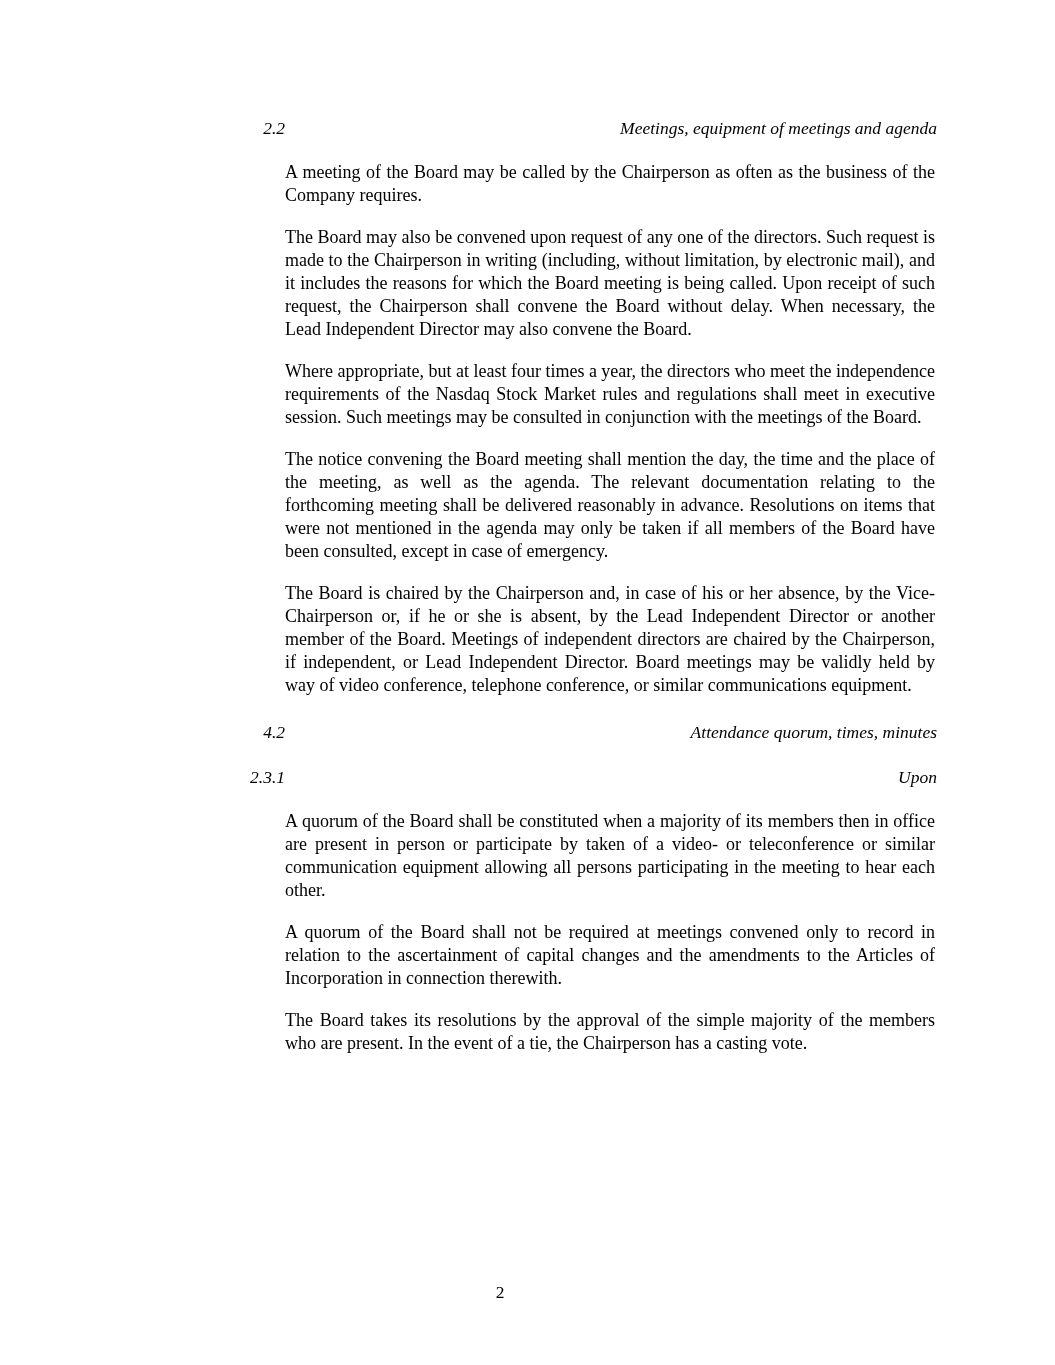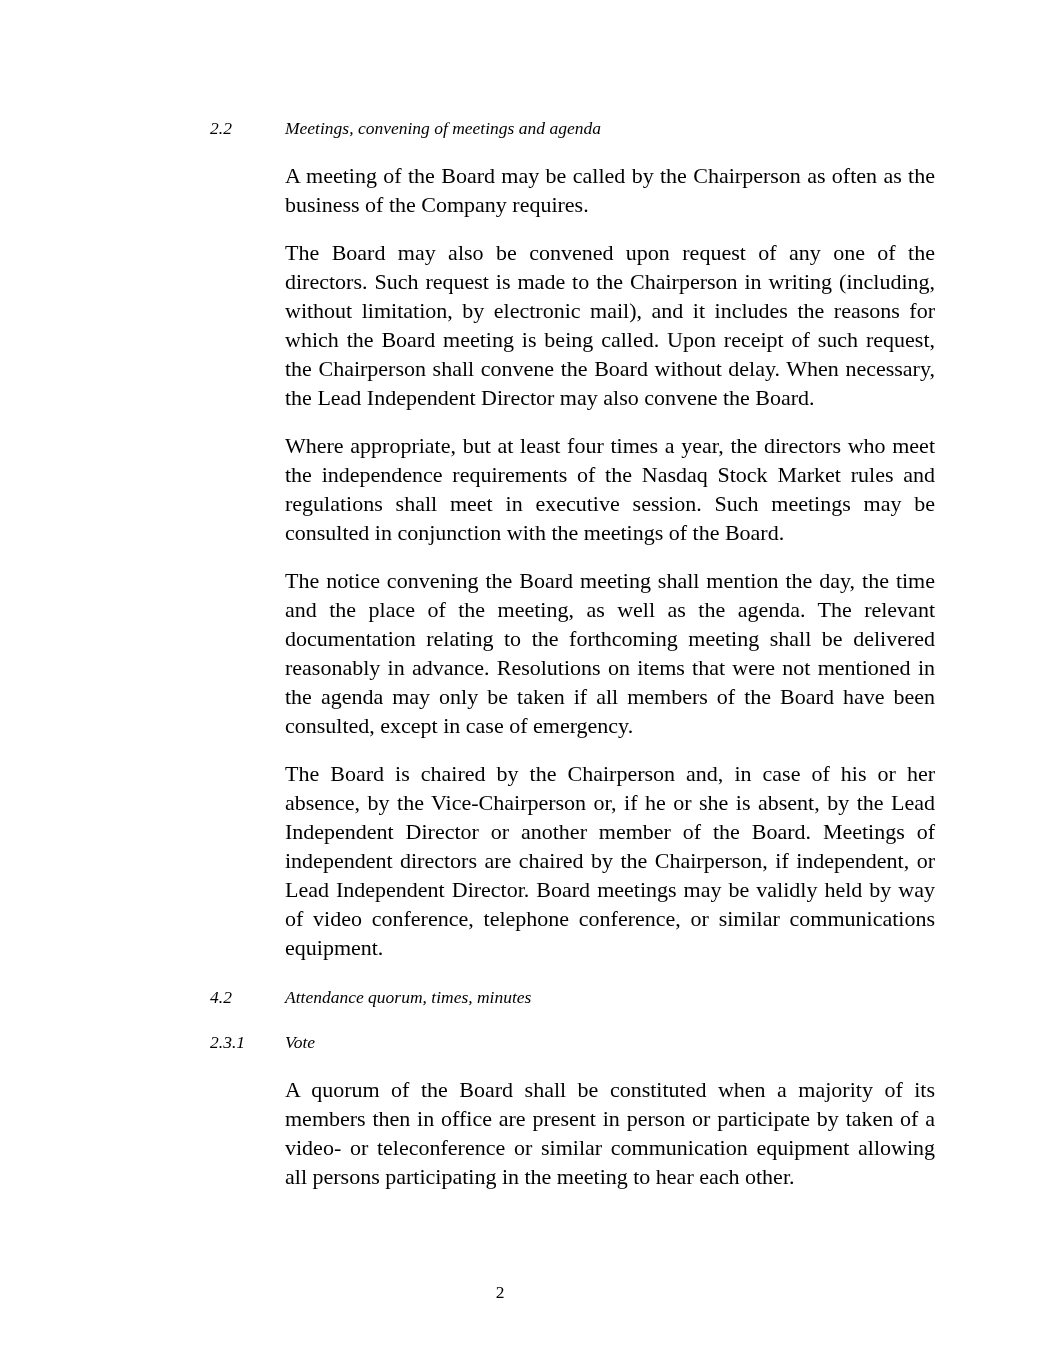--- a/index.html
+++ b/index.html
@@ -22,32 +22,33 @@
     top: 116px;
     left: 210px;
     width: 727px;
   }
   .heading {
     display: flex;
     font-style: italic;
     font-size: 17.5px;
     line-height: 24px;
     margin: 0 0 21px 0;
+    text-align: right;
   }
   .heading .num {
     flex: 0 0 75px;
   }
   .heading .title {
     flex: 1 1 auto;
   }
   .para {
     margin: 3px 0 19px 75px;
     width: 650px;
-    font-size: 22px;
-    line-height: 29px;
+    font-size: 18px;
+    line-height: 23px;
     text-align: justify;
   }
   .section-gap {
     height: 4px;
   }
   .page-number {
     position: absolute;
     bottom: 62px;
     left: 0;
     width: 1000px;
@@ -56,37 +57,39 @@
   }
 </style>
 </head>
 <body>
 
 <div class="page">
   <div class="content">
 
     <div class="heading">
       <span class="num">2.2</span>
-      <span class="title">Meetings, convening of meetings and agenda</span>
+      <span class="title">Meetings, equipment of meetings and agenda</span>
     </div>
     <p class="para">A meeting of the Board may be called by the Chairperson as often as the business of the Company requires.</p>
     <p class="para">The Board may also be convened upon request of any one of the directors. Such request is made to the Chairperson in writing (including, without limitation, by electronic mail), and it includes the reasons for which the Board meeting is being called. Upon receipt of such request, the Chairperson shall convene the Board without delay. When necessary, the Lead Independent Director may also convene the Board.</p>
     <p class="para">Where appropriate, but at least four times a year, the directors who meet the independence requirements of the Nasdaq Stock Market rules and regulations shall meet in executive session.  Such meetings may be consulted in conjunction with the meetings of the Board.</p>
     <p class="para">The notice convening the Board meeting shall mention the day, the time and the place of the meeting, as well as the agenda. The relevant documentation relating to the forthcoming meeting shall be delivered reasonably in advance. Resolutions on items that were not mentioned in the agenda may only be taken if all members of the Board have been consulted, except in case of emergency.</p>
     <p class="para">The Board is chaired by the Chairperson and, in case of his or her absence, by the Vice-Chairperson or, if he or she is absent, by the Lead Independent Director or another member of the Board. Meetings of independent directors are chaired by the Chairperson, if independent, or Lead Independent Director. Board meetings may be validly held by way of video conference, telephone conference, or similar communications equipment.</p>
 
     <div class="section-gap"></div>
 
     <div class="heading">
       <span class="num">4.2</span>
       <span class="title">Attendance quorum, times, minutes</span>
     </div>
 
     <div class="heading">
       <span class="num">2.3.1</span>
-      <span class="title">Vote</span>
+      <span class="title">Upon</span>
     </div>
     <p class="para">A quorum of the Board shall be constituted when a majority of its members then in office are present in person or participate by taken of a video- or teleconference or similar communication equipment allowing all persons participating in the meeting to hear each other.</p>
+    <p class="para">A quorum of the Board shall not be required at meetings convened only to record in relation to the ascertainment of capital changes and the amendments to the Articles of Incorporation in connection therewith.</p>
+    <p class="para">The Board takes its resolutions by the approval of the simple majority of the members who are present. In the event of a tie, the Chairperson has a casting vote.</p>
 
   </div>
 
   <div class="page-number">2</div>
 </div>
 
 </body></html>

